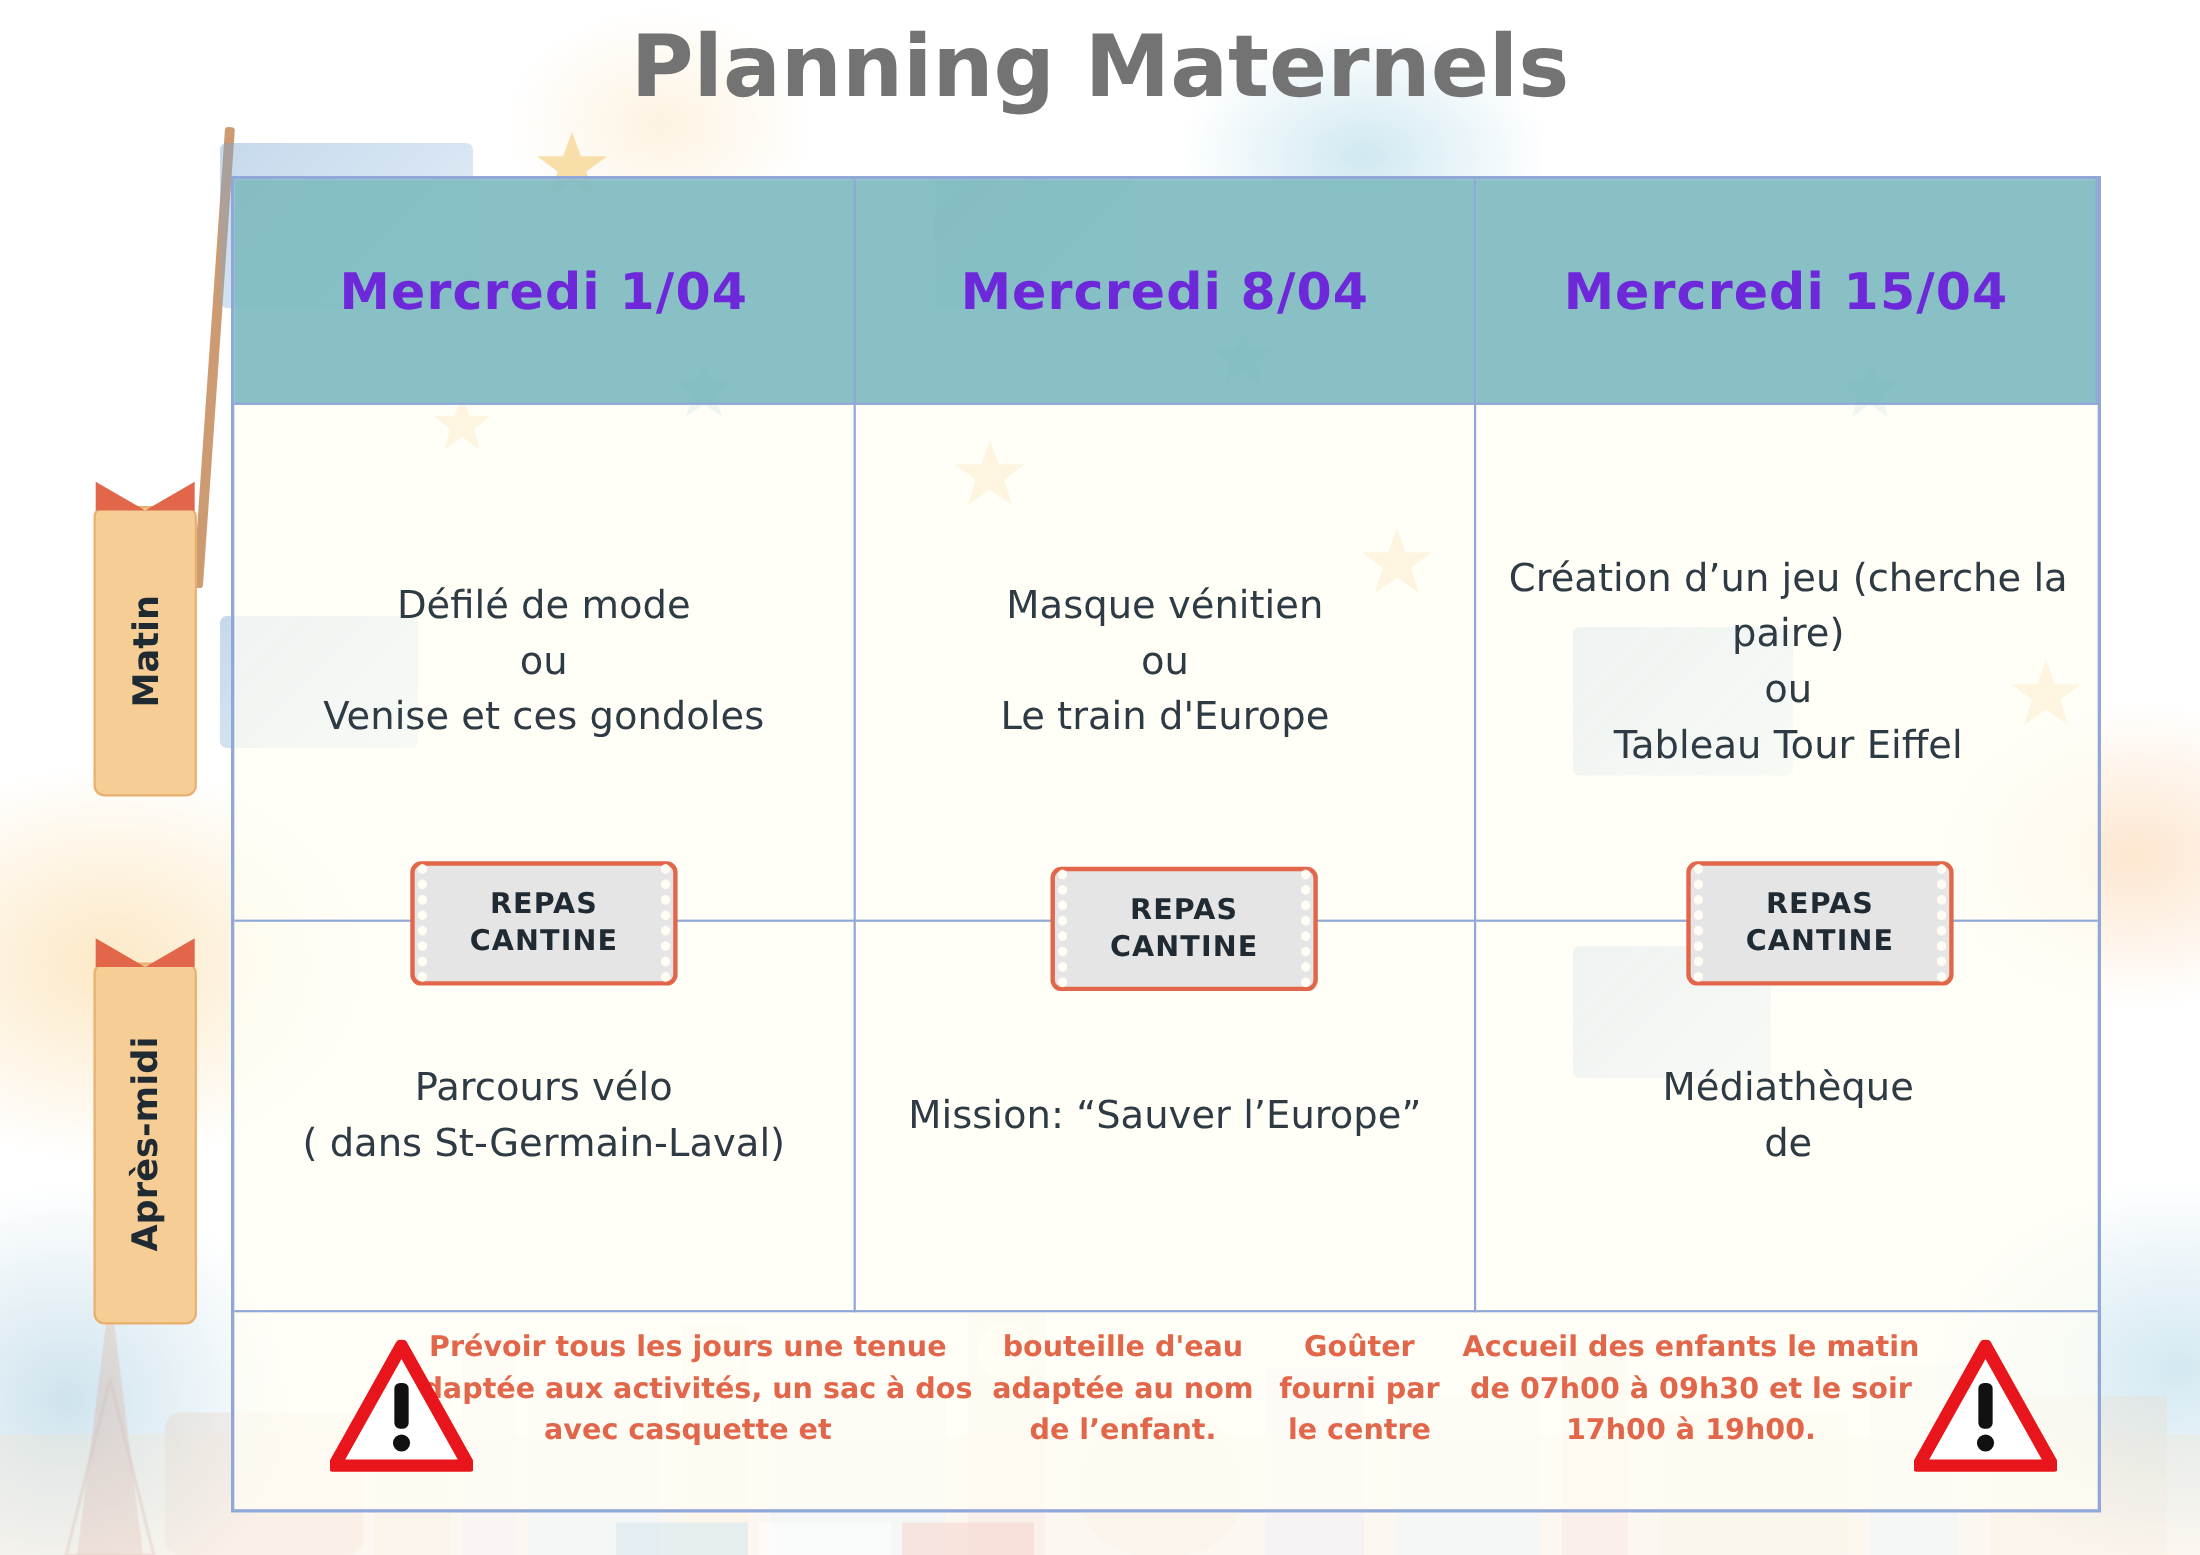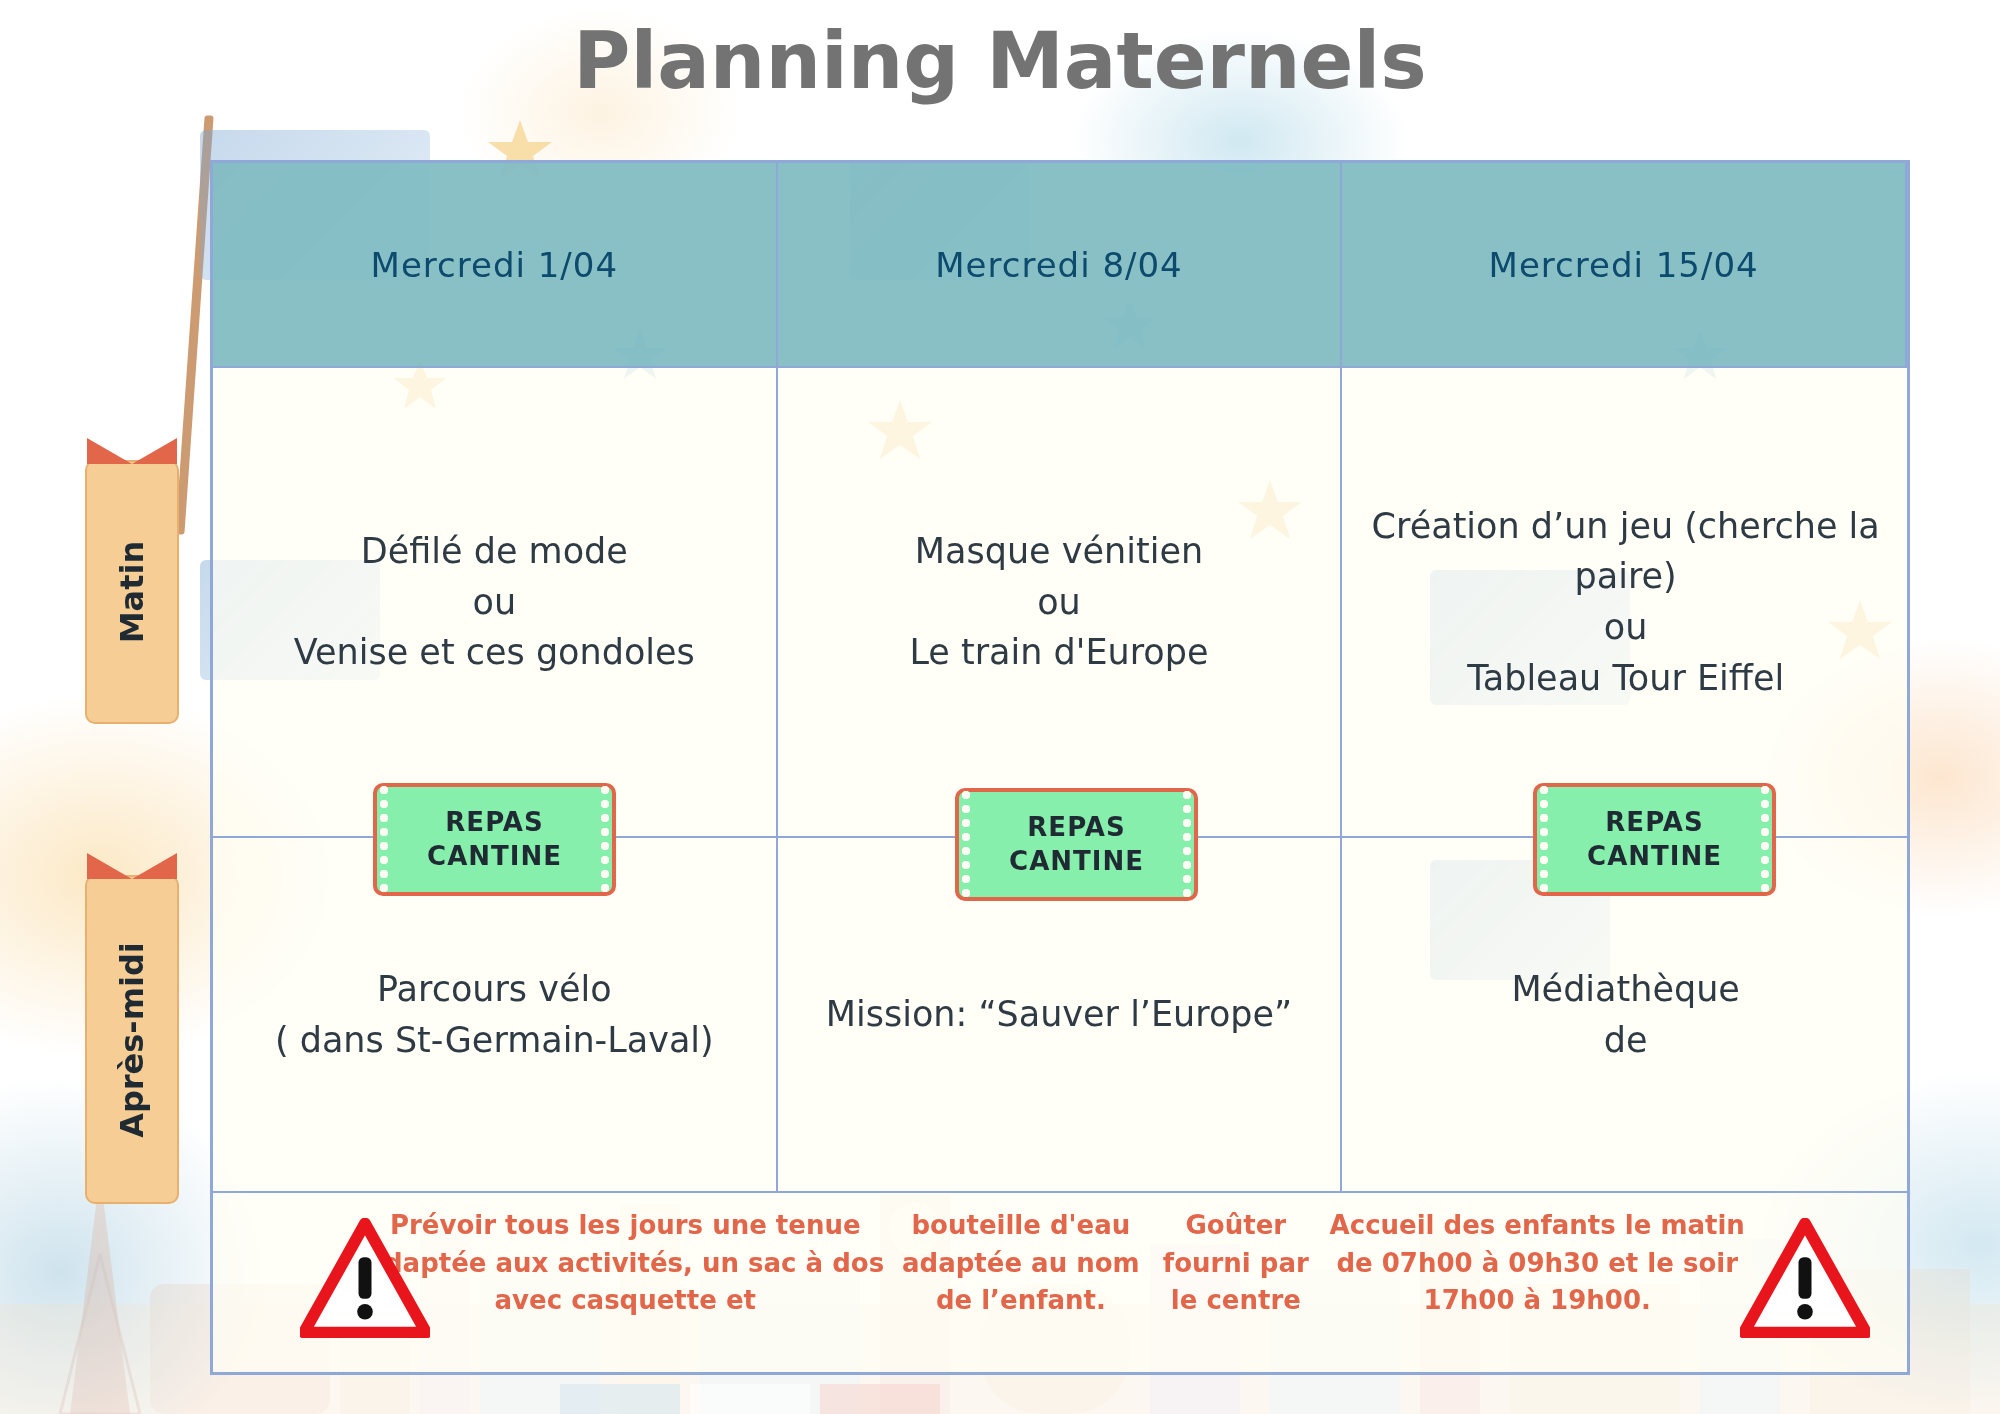--- a/index.html
+++ b/index.html
@@ -67,24 +67,25 @@
     height: 100%;
     box-sizing: border-box;
   }
   .hdr {
     background: rgba(108,176,186,0.80);
     border-right: 2px solid #8fa8d8;
     border-bottom: 2px solid #8fa8d8;
     display: flex;
     align-items: center;
     justify-content: center;
-    color: #0c4a6e;
-    font-size: 34px;
+    color: #6d28d9;
+    font-size: 46px;
     font-family: "DejaVu Sans", sans-serif;
     letter-spacing: 1px;
+    font-weight: bold;
   }
   .hdr:last-of-type { border-right: none; }
 
   .cell {
     position: relative;
     border-right: 2px solid #8fa8d8;
     border-bottom: 2px solid #8fa8d8;
     display: flex;
     align-items: center;
     justify-content: center;
@@ -146,21 +147,21 @@
     border-left: 45px solid #e2664a;
     border-right: 45px solid #e2664a;
     border-top: 26px solid transparent;
   }
 
   
   .ticket {
     position: absolute;
     width: 235px;
     height: 105px;
-    background: #86efac;
+    background: #e5e5e5;
     border: 4px solid #e2664a;
     border-radius: 10px;
     display: flex;
     align-items: center;
     justify-content: center;
     flex-direction: column;
     font-weight: bold;
     font-size: 26px;
     color: #1f2a33;
     letter-spacing: 1px;

